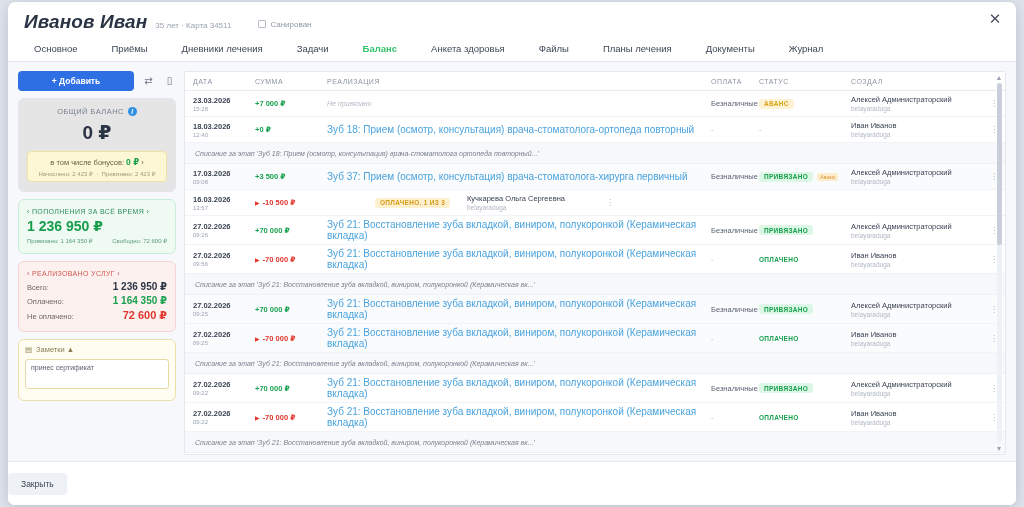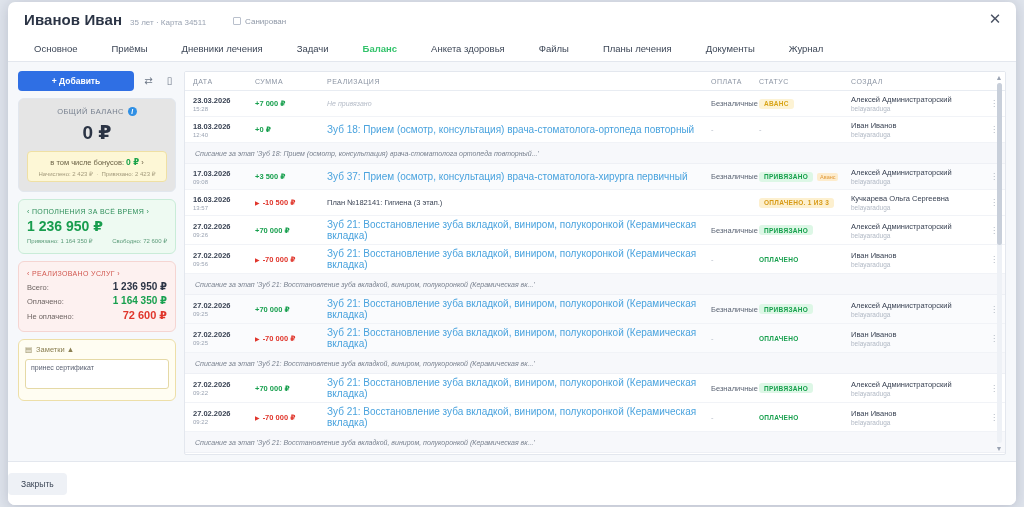--- a/index.html
+++ b/index.html
@@ -25,22 +25,23 @@
     display: flex; flex-direction: column;
   }
   
   .modal-header {
     position: relative;
     height: 34px;
     padding: 9px 16px 0 16px;
     display: flex; align-items: baseline; gap: 8px;
   }
   .patient-name {
-    font-size: 15px; font-weight: bold; color: #2b3445;
+    font-size: 19px; font-weight: bold; color: #2b3445;
     letter-spacing: .1px;
+    font-style: italic;
   }
   .patient-meta {
     font-size: 8px; color: #9aa3b2; white-space: nowrap;
   }
   .sanir-wrap { display: flex; align-items: center; gap: 4px; margin-left: 4px; padding-left: 15px; }
   .checkbox {
     width: 8px; height: 8px; border: 1px solid #b9c0cc;
     border-radius: 1px; background: #fff; display: inline-block;
   }
   .sanir-label { font-size: 8px; color: #8f98a7; }
@@ -352,21 +353,20 @@
               <div class="author-login">belayaraduga</div>
             </div>
             <div class="c-menu"><span class="kebab">⋮</span></div>
           </div>
           <div class="row">
             <div class="c-date">
               <div class="date-main">16.03.2026</div>
               <div class="date-time">13:57</div>
             </div>
             <div class="c-sum"><span class="caret">▶</span><span class="sum-neg">-10 500 ₽</span></div>
-            <div class="c-real"><span class="real-plain">План №182141: Гигиена (3 этап.)</span></div>
             <div class="c-pay pay-text"></div>
             <div class="c-status"><span class="badge badge-part">ОПЛАЧЕНО. 1 ИЗ 3</span></div>
             <div class="c-author">
               <div class="author-name">Кучкарева Ольга Сергеевна</div>
               <div class="author-login">belayaraduga</div>
             </div>
             <div class="c-menu"><span class="kebab">⋮</span></div>
           </div>
           <div class="row">
             <div class="c-date">

